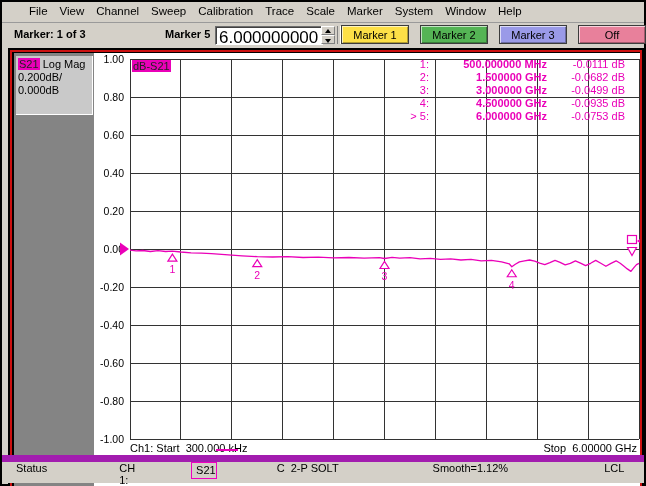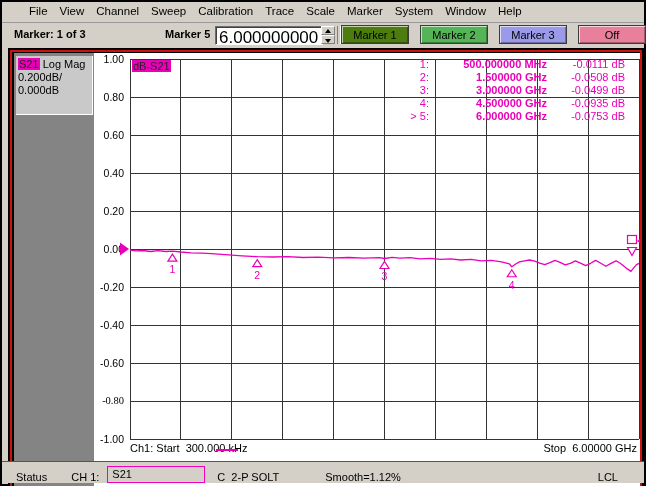--- a/index.html
+++ b/index.html
@@ -54,21 +54,21 @@
   .readout-row{display:flex;height:13px;line-height:13px;}
   .ro-num{width:26px;text-align:right;}
   .ro-freq{width:118px;text-align:right;font-weight:bold;}
   .ro-val{width:78px;text-align:right;}
   .start-label{position:absolute;left:36px;top:389px;font-size:11px;color:#000;white-space:pre;}
   .trace-dash{position:absolute;left:122px;top:396px;width:22px;height:2px;background:#ea00b8;}
   .stop-label{position:absolute;right:3px;top:389px;font-size:11px;color:#000;white-space:pre;}
 
   
   .statusbar{position:absolute;left:0;bottom:1px;right:0;height:21px;background:#d4d0c8;
-             border-top:1px solid #a21caf;display:flex;align-items:flex-end;font-size:11px;color:#000;}
+             border-top:7px solid #a21caf;display:flex;align-items:flex-start;font-size:11px;color:#000;gap:48px;}
   .sb-status{margin-left:14px;}
   .sb-ch{margin-left:24px;}
   .sb-meas{margin-left:8px;width:92px;height:14px;border:1px solid #f000c0;padding:0 0 1px 4px;line-height:14px;}
   .sb-cal{margin-left:12px;white-space:pre;}
   .sb-smooth{margin-left:46px;}
   .sb-spacer{flex:1;}
   .sb-lcl{margin-right:26px;}
 </style>
 </head>
 <body>
@@ -96,21 +96,21 @@
     <div class="spinner">
       <button class="spin-btn spin-up">
           <span class="tri"></span>
         </button>
       <button class="spin-btn spin-dn">
           <span class="tri"></span>
         </button>
     </div>
     <div class="tb-sep"></div>
     <div class="mk-buttons">
-        <button class="mk-btn" style="background: #4d7c0f;">Marker 1</button>
+        <button class="mk-btn" style="background: #fde047;">Marker 1</button>
         <button class="mk-btn" style="background: rgb(85, 180, 85);">Marker 2</button>
         <button class="mk-btn" style="background: rgb(154, 154, 232);">Marker 3</button>
         <button class="mk-btn" style="background: rgb(232, 128, 155);">Off</button>
       </div>
   </div>
 
   <div class="display">
     <div class="display-red"></div>
     <div class="display-content">
 
@@ -126,21 +126,21 @@
         <div class="yaxis">
             <div class="ytick" style="top: 0px;">1.00</div>
             <div class="ytick" style="top: 38px;">0.80</div>
             <div class="ytick" style="top: 76px;">0.60</div>
             <div class="ytick" style="top: 114px;">0.40</div>
             <div class="ytick" style="top: 152px;">0.20</div>
             <div class="ytick" style="top: 190px;">0.00</div>
             <div class="ytick" style="top: 228px;">-0.20</div>
             <div class="ytick" style="top: 266px;">-0.40</div>
             <div class="ytick" style="top: 304px;">-0.60</div>
-            <div class="ytick" style="top: 342px; font-family: Liberation Serif, serif;">-0.80</div>
+            <div class="ytick" style="top: 342px;">-0.80</div>
             <div class="ytick" style="top: 380px;">-1.00</div>
           </div>
         <div class="gridwrap">
           <svg id="grid-svg" width="509" height="380" viewBox="0 0 509 380">
               <line x1="0.0" y1="0" x2="0.0" y2="380" stroke="#333333" stroke-width="1" shape-rendering="crispEdges"></line>
               <line x1="0" y1="0" x2="509" y2="0" stroke="#333333" stroke-width="1" shape-rendering="crispEdges"></line>
               <line x1="50.9" y1="0" x2="50.9" y2="380" stroke="#333333" stroke-width="1" shape-rendering="crispEdges"></line>
               <line x1="0" y1="38" x2="509" y2="38" stroke="#333333" stroke-width="1" shape-rendering="crispEdges"></line>
               <line x1="101.8" y1="0" x2="101.8" y2="380" stroke="#333333" stroke-width="1" shape-rendering="crispEdges"></line>
               <line x1="0" y1="76" x2="509" y2="76" stroke="#333333" stroke-width="1" shape-rendering="crispEdges"></line>
@@ -178,21 +178,21 @@
         <span class="trace-label hl">dB-S21</span>
         <div class="readout">
             <div class="readout-row">
               <span class="ro-num">1:</span>
               <span class="ro-freq">500.000000 MHz</span>
               <span class="ro-val">-0.0111 dB</span>
             </div>
             <div class="readout-row">
               <span class="ro-num">2:</span>
               <span class="ro-freq">1.500000 GHz</span>
-              <span class="ro-val">-0.0508 dB</span>
+              <span class="ro-val">-0.0682 dB</span>
             </div>
             <div class="readout-row">
               <span class="ro-num">3:</span>
               <span class="ro-freq">3.000000 GHz</span>
               <span class="ro-val">-0.0499 dB</span>
             </div>
             <div class="readout-row">
               <span class="ro-num">4:</span>
               <span class="ro-freq">4.500000 GHz</span>
               <span class="ro-val">-0.0935 dB</span>

